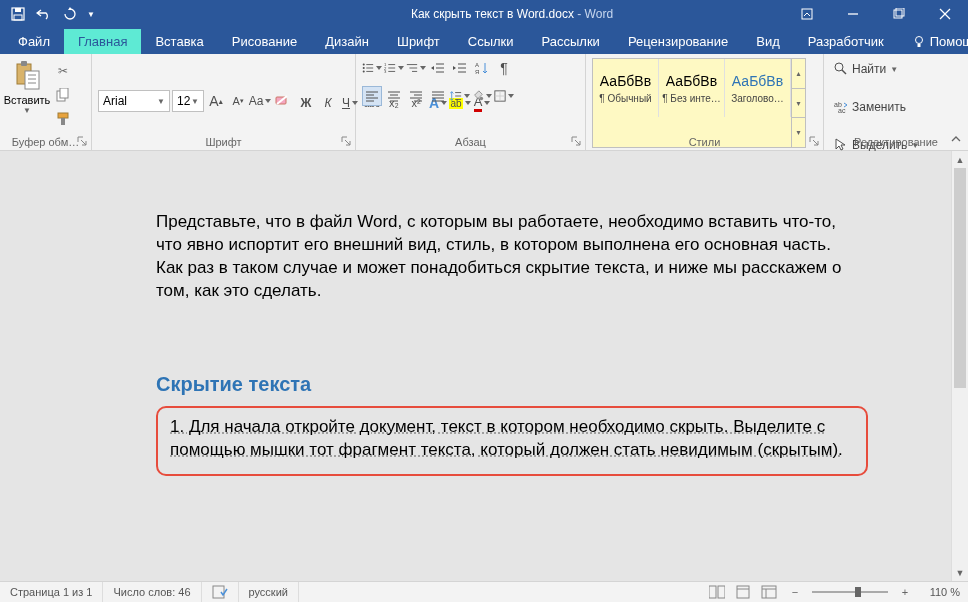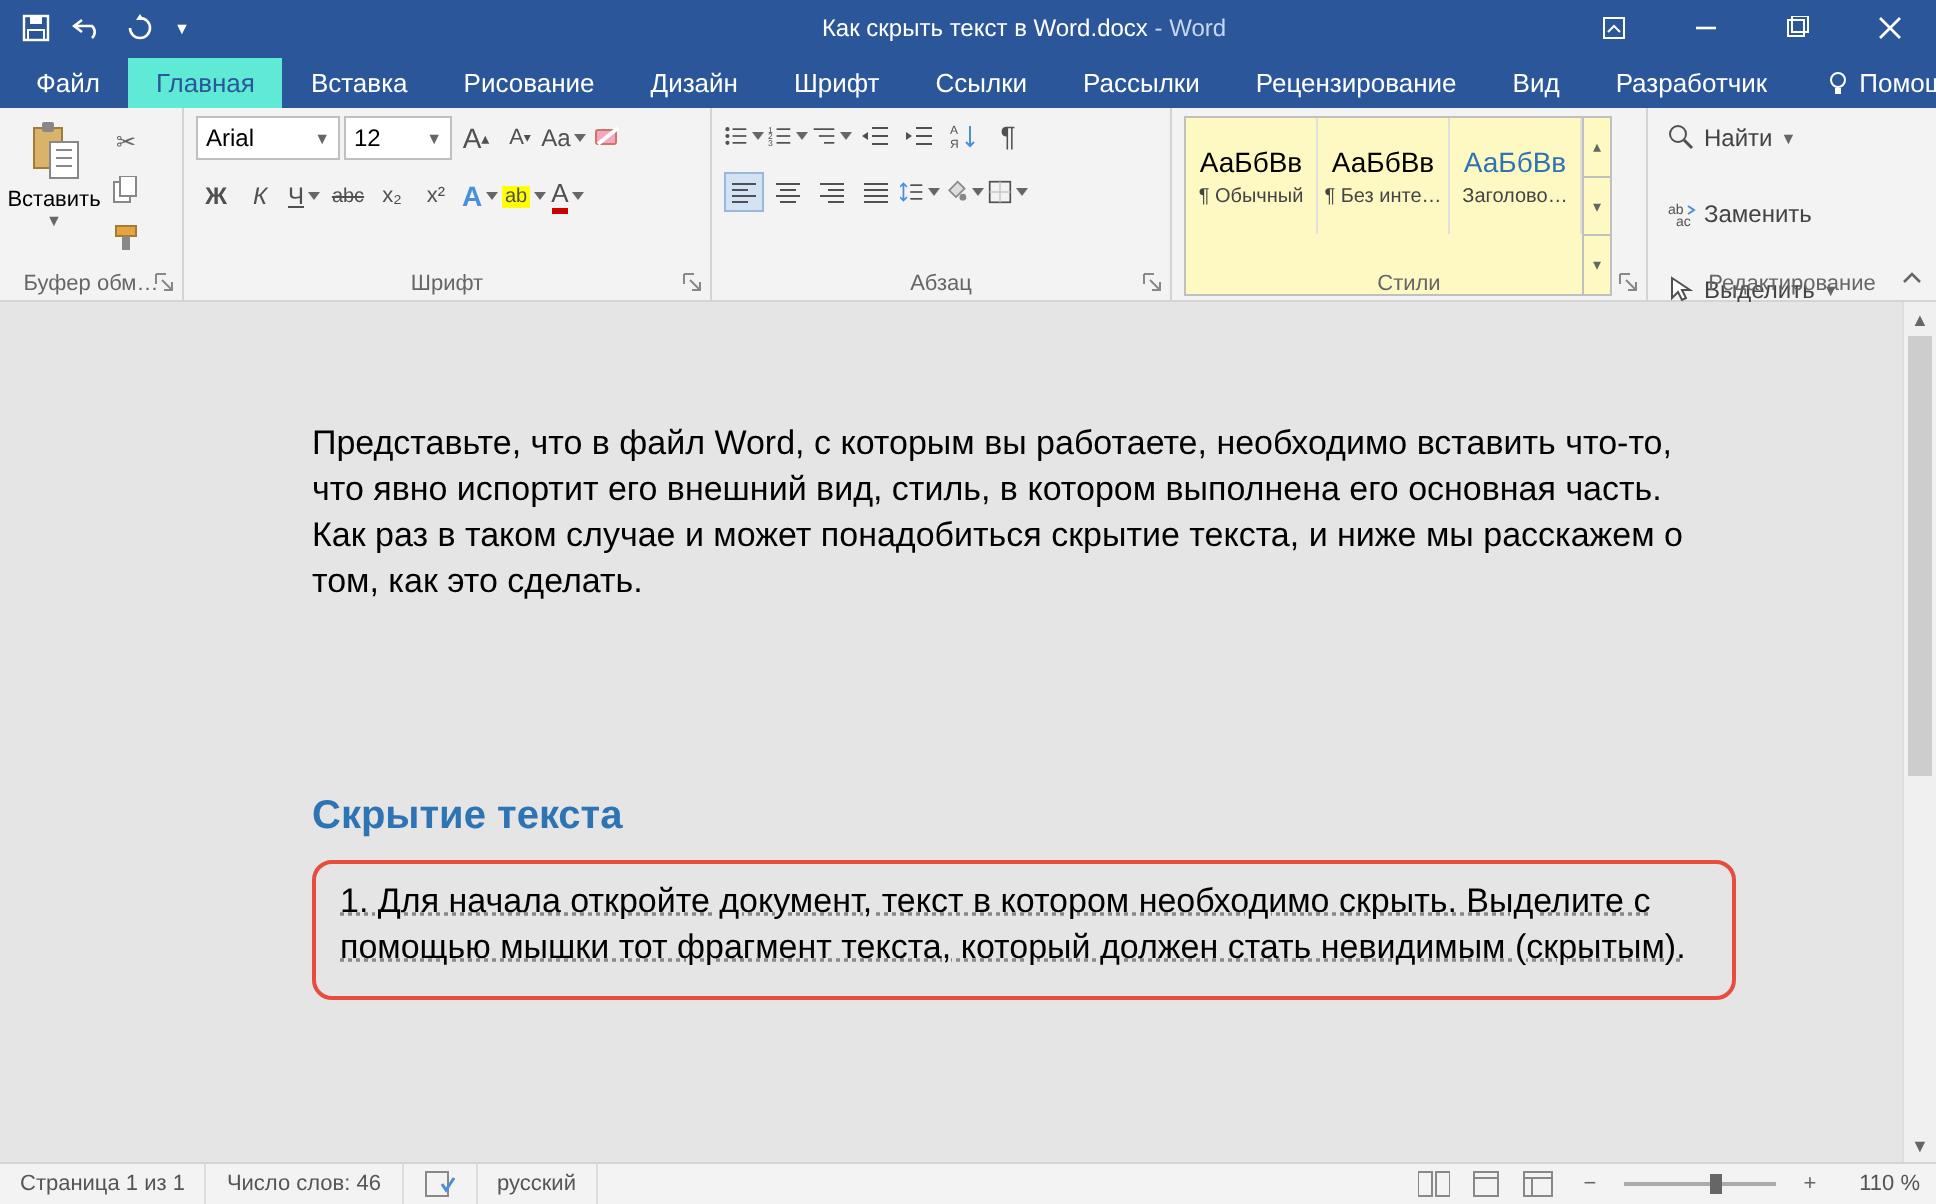--- a/index.html
+++ b/index.html
@@ -30,21 +30,21 @@
 
 .clipboard .big-btn { width: 42px; display: flex; flex-direction: column; align-items: center; padding-top: 2px; cursor: pointer; }
 .clipboard .big-btn .icon-lg { width: 32px; height: 32px; display: flex; align-items: center; justify-content: center; }
 .clipboard .small-col { display: flex; flex-direction: column; gap: 2px; padding-top: 2px; }
 .clipboard .sm-btn { width: 22px; height: 22px; display: flex; align-items: center; justify-content: center; cursor: pointer; color: #666; }
 
 
 .font-row { display: flex; gap: 2px; align-items: center; margin-bottom: 4px; }
 .combo { background: #fff; border: 1px solid #c0c0c0; height: 22px; display: flex; align-items: center; padding: 0 4px; font-size: 12px; }
 .font-name { width: 72px; }
-.font-size { width: 54px; }
+.font-size { width: 32px; }
 .combo .arrow { margin-left: auto; font-size: 8px; color: #666; }
 .mini-btn { width: 20px; height: 20px; display: flex; align-items: center; justify-content: center; cursor: pointer; color: #505050; font-size: 12px; }
 .mini-btn.dd::after { content: ""; width: 0; height: 0; border-left: 3px solid transparent; border-right: 3px solid transparent; border-top: 4px solid #666; margin-left: 2px; }
 .font-row2 { display: flex; gap: 2px; align-items: center; }
 
 
 .para-row { display: flex; gap: 2px; align-items: center; margin-bottom: 4px; }
 
 
 .styles-gallery { display: flex; border: 1px solid #c0c0c0; background: #fef9c3; }
@@ -61,21 +61,21 @@
 .edit-col { display: flex; flex-direction: column; gap: 20px; padding-top: 2px; }
 .edit-item { display: flex; align-items: center; gap: 4px; cursor: pointer; padding: 2px 4px; font-size: 12px; color: #444; }
 
 
 .ribbon-collapse { position: absolute; right: 4px; bottom: 3px; width: 16px; height: 14px; cursor: pointer; color: #666; display: flex; align-items: center; justify-content: center; }
 
 
 .doc-area { position: absolute; top: 151px; left: 0; right: 17px; bottom: 21px; background: #e5e5e5; overflow: hidden; }
 .page { padding: 60px 24px 20px 156px; }
 .doc-p { font-family: Arial, sans-serif; font-size: 17px; color: #000; line-height: 1.35; margin-bottom: 4px; max-width: 700px; }
-.doc-h { font-family: Arial, sans-serif; font-size: 20px; color: #2e74b5; margin-top: 94px; margin-bottom: 10px; }
+.doc-h { font-family: Arial, sans-serif; font-size: 20px; color: #2e74b5; margin-top: 70px; margin-bottom: 10px; }
 .doc-sel { border: 2px solid #e74c3c; border-radius: 10px; padding: 8px 12px; max-width: 712px; }
 .doc-sel .doc-p { text-decoration: underline; text-decoration-style: dotted; text-decoration-color: #888; }
 
 
 .vscroll { position: absolute; right: 0; top: 151px; bottom: 21px; width: 17px; background: #f0f0f0; border-left: 1px solid #ddd; }
 .vscroll .arrow-btn { height: 17px; display: flex; align-items: center; justify-content: center; font-size: 9px; color: #666; cursor: pointer; }
 .vscroll .thumb { position: absolute; left: 2px; right: 2px; top: 17px; height: 220px; background: #cdcdcd; cursor: pointer; }
 
 
 .statusbar { position: absolute; bottom: 0; left: 0; right: 0; height: 21px; background: #f3f3f3; border-top: 1px solid #d4d4d4; display: flex; align-items: center; font-size: 11px; color: #555; }
@@ -208,21 +208,21 @@
     </div>
     <div class="group-label">Буфер обм…</div>
     <div class="group-dlg">
       <svg width="10" height="10" viewBox="0 0 10 10">
           <path d="M1 1 H6 M1 1 V6 M4 4 L9 9 M9 5 V9 H5" fill="none" stroke="#888"></path>
         </svg>
     </div>
   </div>
 
   <div class="group" style="width:264px;">
-    <div class="group-body" style="flex-direction:column;">
+    <div class="group-body" style="flex-direction:row;">
       <div class="font-row">
         <div class="combo font-name">
             <span>Arial</span>
             <span class="arrow">▼</span>
           </div>
         <div class="combo font-size">
             <span>12</span>
             <span class="arrow">▼</span>
           </div>
         <div class="mini-btn" style="font-size:14px;">

